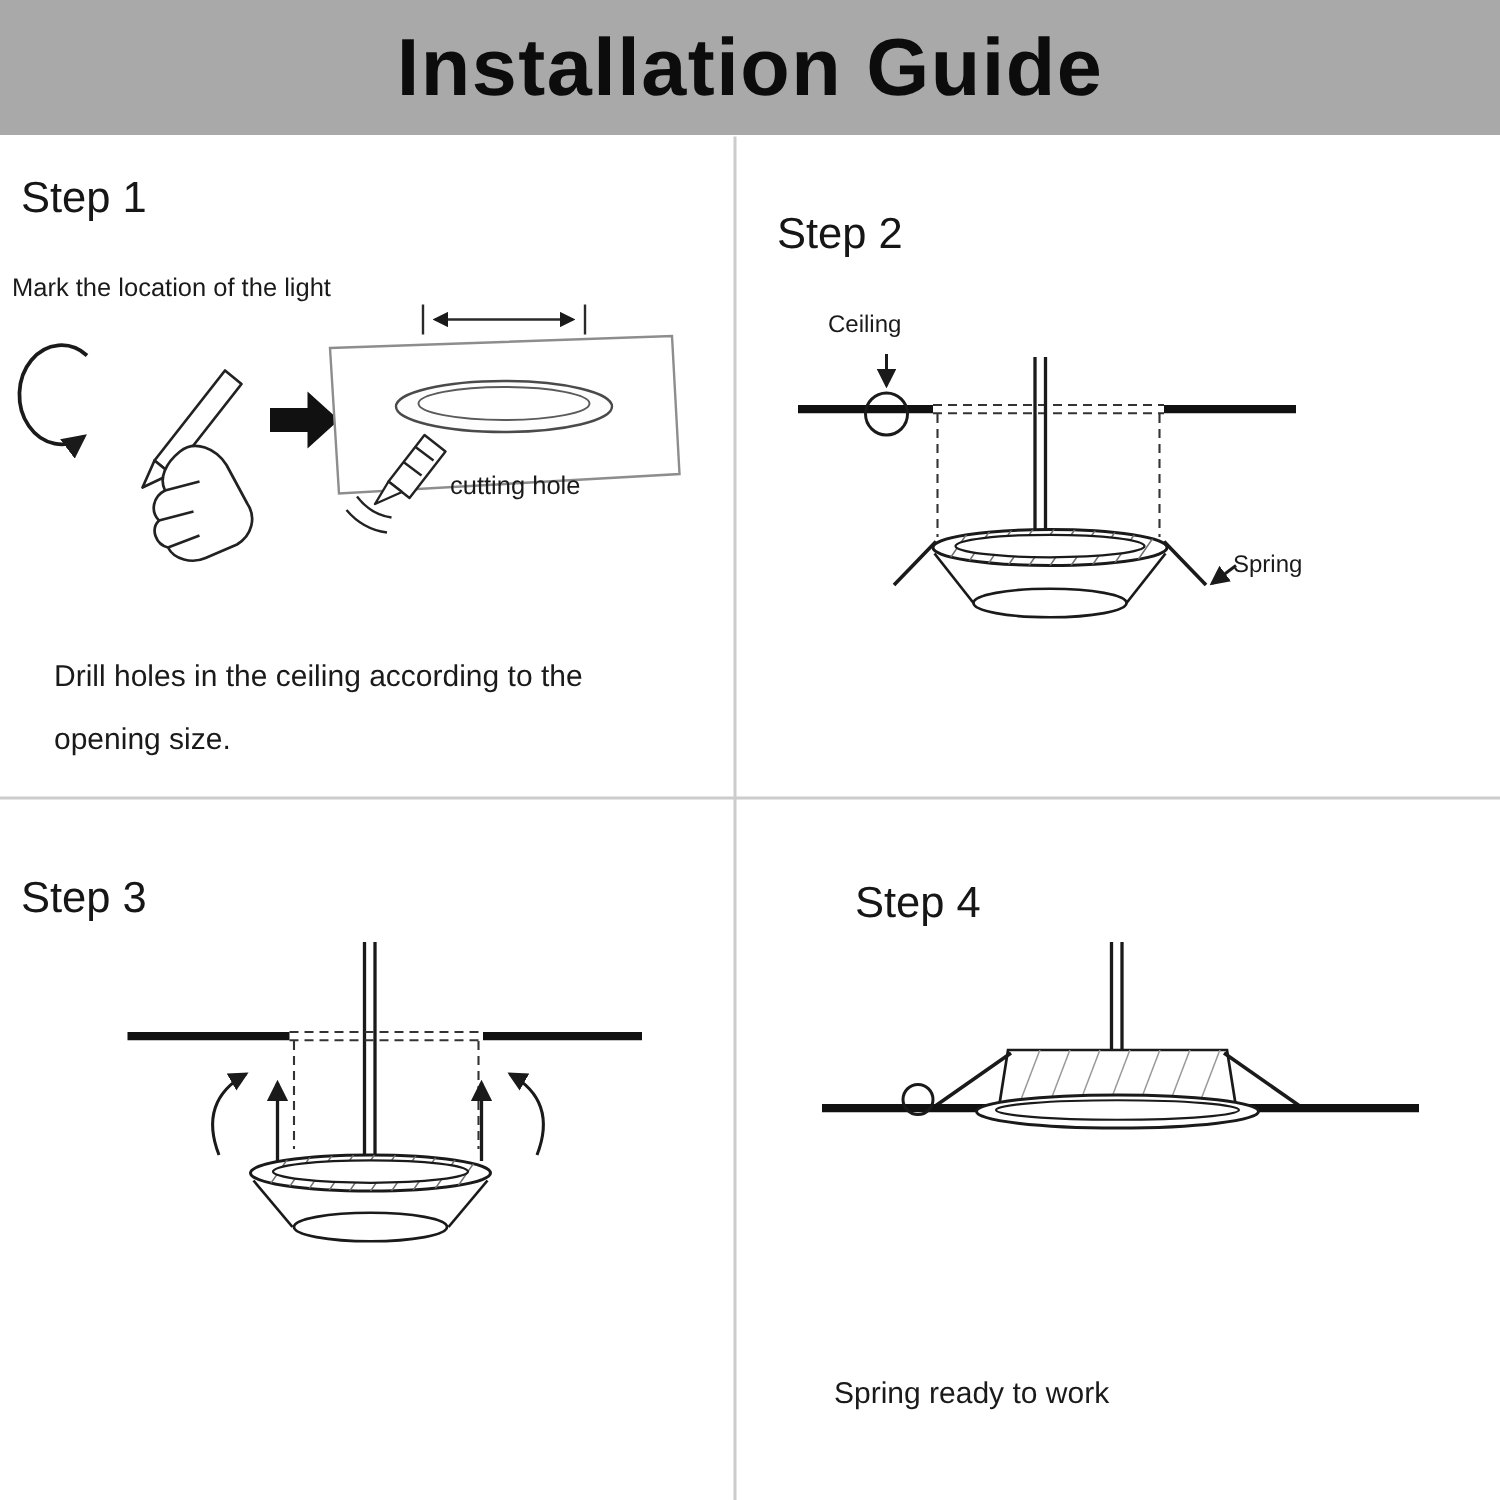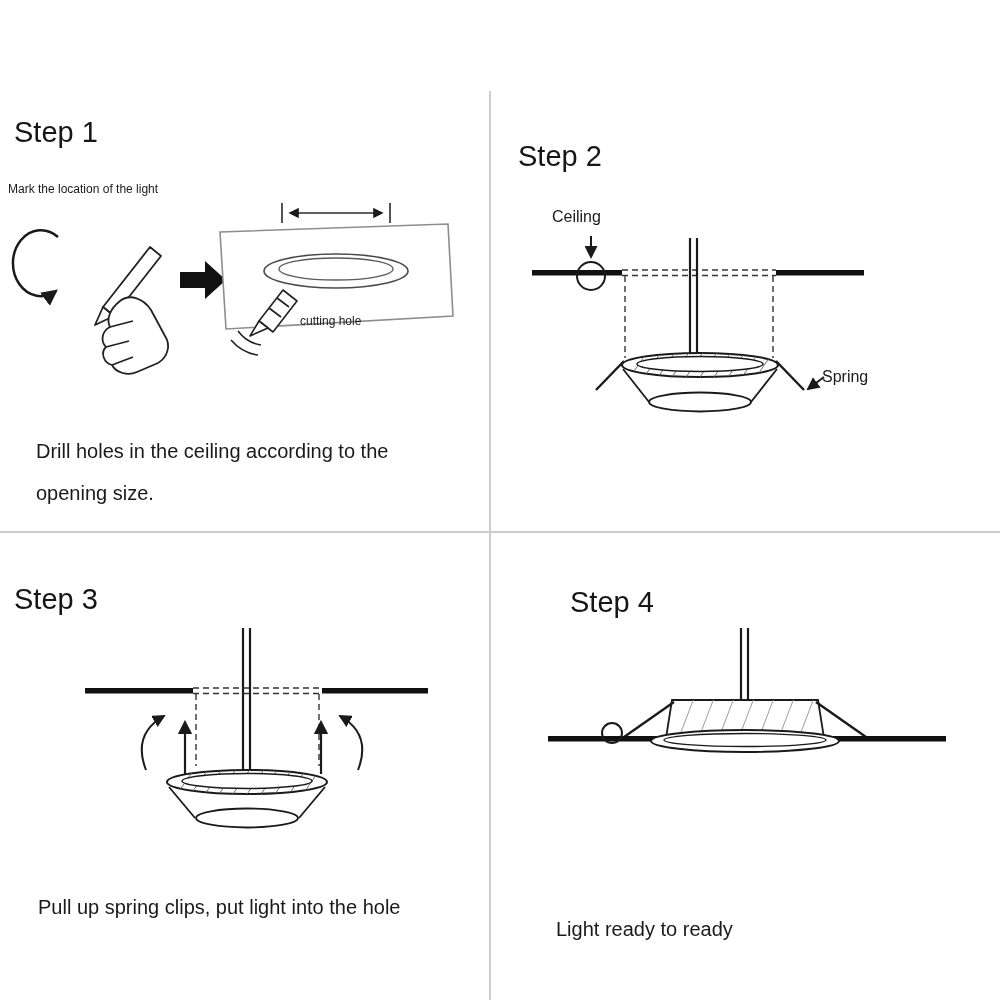--- a/index.html
+++ b/index.html
@@ -11,33 +11,36 @@
   }
   .page { position:relative; width:1000px; height:1000px; background:#fff; overflow:hidden; }
   .banner {
     position:absolute; left:0; top:0; width:1000px; height:90px;
     background:var(--banner-bg,#a9a9a9);
     display:flex; align-items:center; justify-content:center;
   }
   .banner h1 { font-size:54px; font-weight:800; letter-spacing:1px; color:#0c0c0c; }
   .abs { position:absolute; white-space:nowrap; }
   .heading { font-size:29px; color:#161616; }
-  .sub { font-size:12px; }
+  .sub { font-size:17px; }
   .label { font-size:16px; }
   .note { font-size:16px; line-height:1.38; }
   .caption { font-size:20px; }
   .vdiv { position:absolute; left:489px; top:91px; width:2px; height:909px; background:var(--divider,#ccc); }
   .hdiv { position:absolute; left:0; top:531px; width:1000px; height:2px; background:var(--divider,#ccc); }
   svg.abs { overflow:visible; }
 </style>
 </head>
 <body>
 
 <div class="page">
 
+  <header class="banner">
+    <h1>Installation Guide</h1>
+  </header>
 
   <div class="vdiv"></div>
   <div class="hdiv"></div>
 
   <div class="abs heading" style="left:14px;top:116px">Step 1</div>
   <div class="abs sub" style="left:8px;top:182px">Mark the location of the light</div>
 
   <svg class="abs" style="left:0;top:195px" width="470" height="210" viewBox="0 0 470 210">
     <defs>
       <marker id="mk1" viewBox="0 0 10 10" refX="8.5" refY="5" markerWidth="6.5" markerHeight="6.5" orient="auto-start-reverse">
@@ -190,21 +193,20 @@
           <line x1="205" y1="179" x2="227" y2="147"></line>
         <line x1="219" y1="179" x2="241" y2="147"></line>
           <line x1="233" y1="179" x2="255" y2="147"></line>
         <line x1="247" y1="179" x2="269" y2="147"></line>
           <line x1="261" y1="179" x2="283" y2="147"></line>
       </g>
       <ellipse cx="207" cy="163" rx="65" ry="7.5" fill="#fff" stroke="#1a1a1a" stroke-width="1.5"></ellipse>
     </g>
   </svg>
 
-  <div class="abs caption" style="left:38px;top:896px">Pull up spring clips, put light into the hole</div>
 
   <div class="abs heading" style="left:570px;top:586px">Step 4</div>
 
   <svg class="abs" style="left:540px;top:618px" width="430" height="180" viewBox="0 0 430 180">
     <defs>
       <clipPath id="body4">
           <path d="M 132 82 L 278 82 L 284 120 L 126 120 Z"></path>
         </clipPath>
     </defs>
 
@@ -229,15 +231,15 @@
 
     <rect x="8" y="118" width="114" height="5.5" fill="#111"></rect>
     <rect x="288" y="118" width="118" height="5.5" fill="#111"></rect>
 
     <ellipse cx="205" cy="123" rx="94" ry="11" fill="#fff" stroke="#1a1a1a" stroke-width="2"></ellipse>
     <ellipse cx="205" cy="122" rx="81" ry="6.5" fill="#fff" stroke="#1a1a1a" stroke-width="1.4"></ellipse>
 
     <circle cx="72" cy="115" r="10" fill="none" stroke="#1a1a1a" stroke-width="2"></circle>
   </svg>
 
-  <div class="abs caption" style="left:556px;top:918px">Light ready to ready</div>
+  <div class="abs caption" style="left:556px;top:918px">Spring ready to work</div>
 
 </div>
 
 </body></html>

